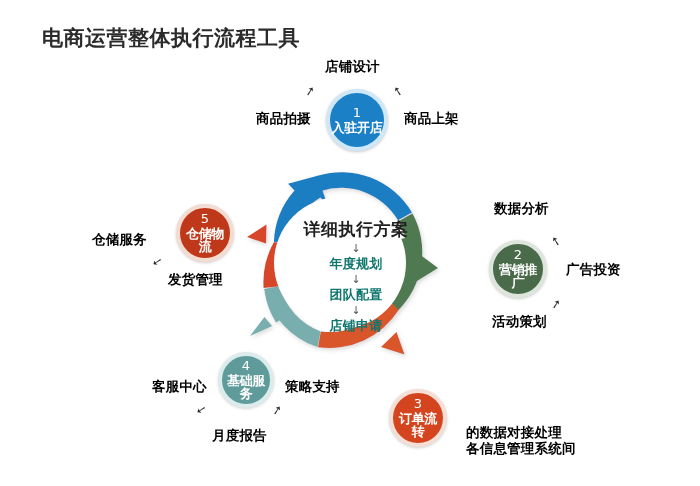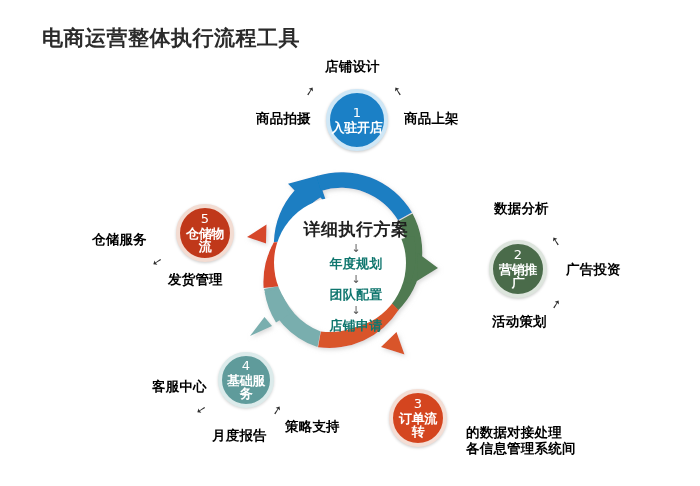--- a/index.html
+++ b/index.html
@@ -225,21 +225,21 @@
     <span class="nlabel">订单流转</span>
   </div>
   <div class="sat" style="left:466px; top:404px;margin-top:36px;">各信息管理系统间</div>
   <div class="sat" style="left:466px; top:424px;">的数据对接处理</div>
 
   <div class="node" style="left:218px; top:352px; width:56px; height:56px; background:#5f9b9b; border:4px solid #dcebeb; box-shadow:0 1px 3px rgba(0,0,0,0.18);">
     <span class="num">4</span>
     <span class="nlabel">基础服务</span>
   </div>
   <div class="sat" style="left:152px; top:378px;text-align:center;">客服中心</div>
-  <div class="sat" style="left:285px; top:378px;margin-top:40px;">策略支持</div>
+  <div class="sat" style="left:285px; top:378px;">策略支持</div>
   <div class="sat" style="left:212px; top:427px;">月度报告</div>
   <div class="arrow-glyph" style="left:196px; top:404px; transform:rotate(12deg) scaleX(-1) scaleY(-1);">➚</div>
   <div class="arrow-glyph" style="left:272px; top:404px; transform:rotate(-12deg);">➚</div>
 
   <div class="node" style="left:176px; top:204px; width:58px; height:58px; background:#c0381a; border:4px solid #f3dcd2; box-shadow:0 1px 3px rgba(0,0,0,0.20);">
     <span class="num">5</span>
     <span class="nlabel">仓储物流</span>
   </div>
   <div class="sat" style="left:92px; top:231px;">仓储服务</div>
   <div class="sat" style="left:168px; top:271px;">发货管理</div>

